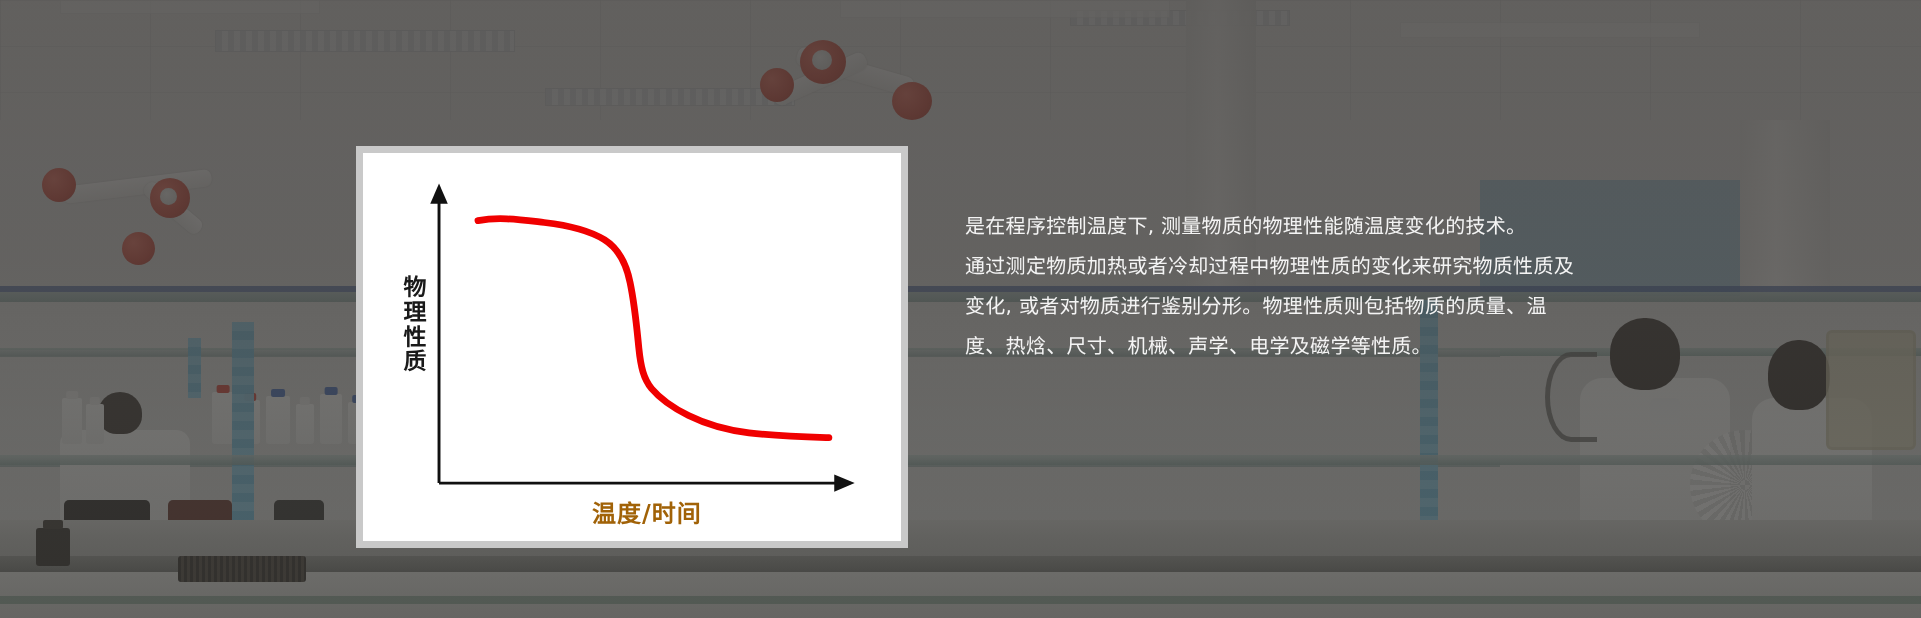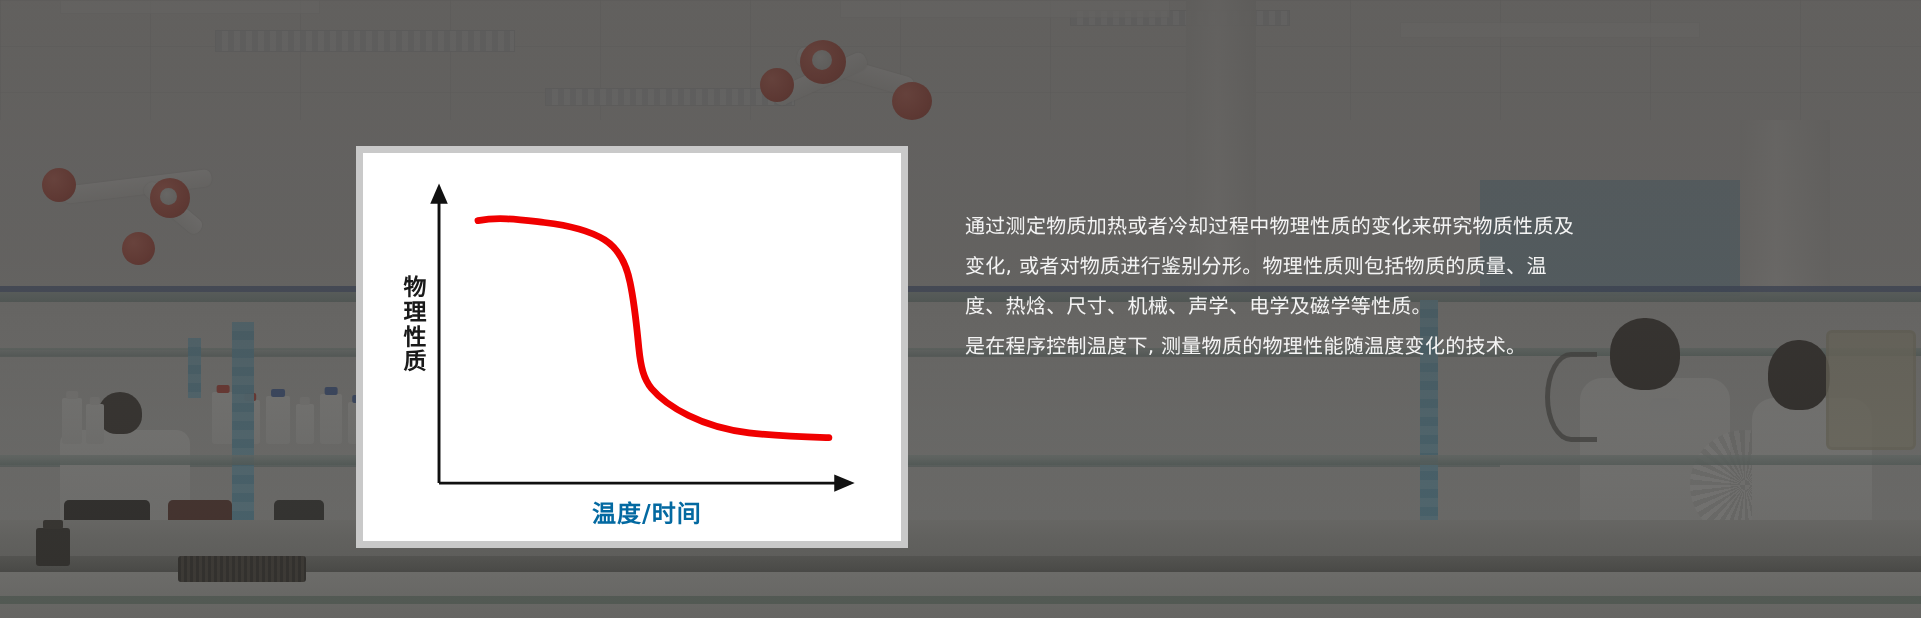--- a/index.html
+++ b/index.html
@@ -298,21 +298,21 @@
     line-height: 1.08;
     text-align: center;
     letter-spacing: 0;
   }
   .axis-label-y span { display: block; }
   .axis-label-x {
     position: absolute;
     left: 0; bottom: 12px; width: 100%;
     text-align: center;
     padding-left: 30px;
-    color: #0369a1;
+    color: #a16207;
     font-family: "DejaVu Serif", "Liberation Serif", serif;
     font-size: 24px;
     font-weight: 700;
     letter-spacing: 1px;
   }
 
   
   .desc {
     position: absolute;
     left: 965px; top: 206px;
@@ -450,17 +450,17 @@
         <span>理</span>
         <span>性</span>
         <span>质</span>
       </div>
 
       <div class="axis-label-x">温度/时间</div>
     </div>
   </div>
 
   <div class="desc">
+    <p>是在程序控制温度下, 测量物质的物理性能随温度变化的技术。</p>
     <p>通过测定物质加热或者冷却过程中物理性质的变化来研究物质性质及变化, 或者对物质进行鉴别分形。物理性质则包括物质的质量、温度、热焓、尺寸、机械、声学、电学及磁学等性质。</p>
-    <p>是在程序控制温度下, 测量物质的物理性能随温度变化的技术。</p>
   </div>
 
 </div>
 
 </body></html>

